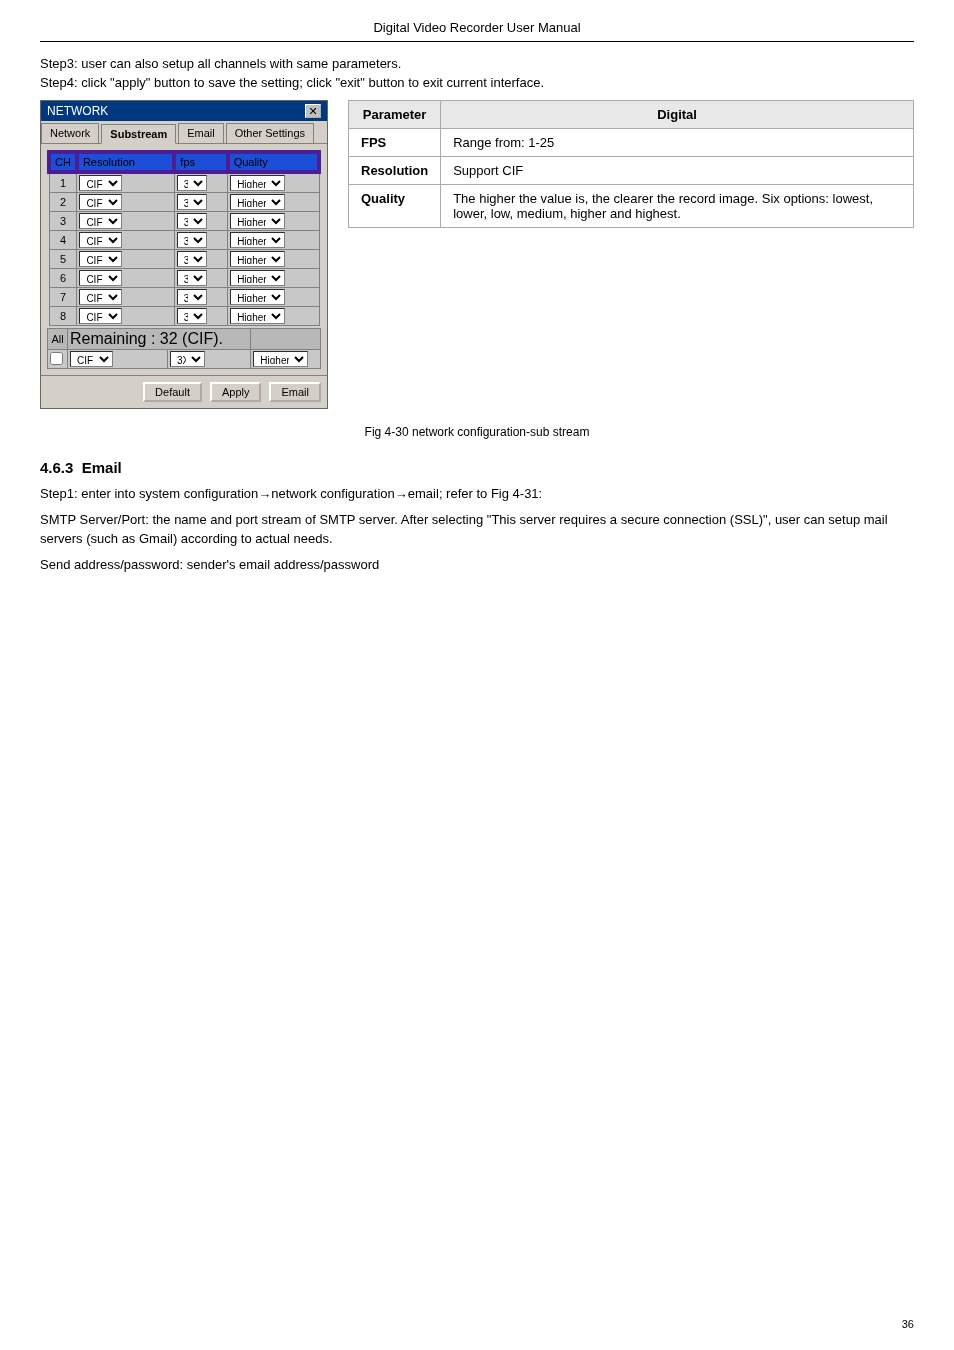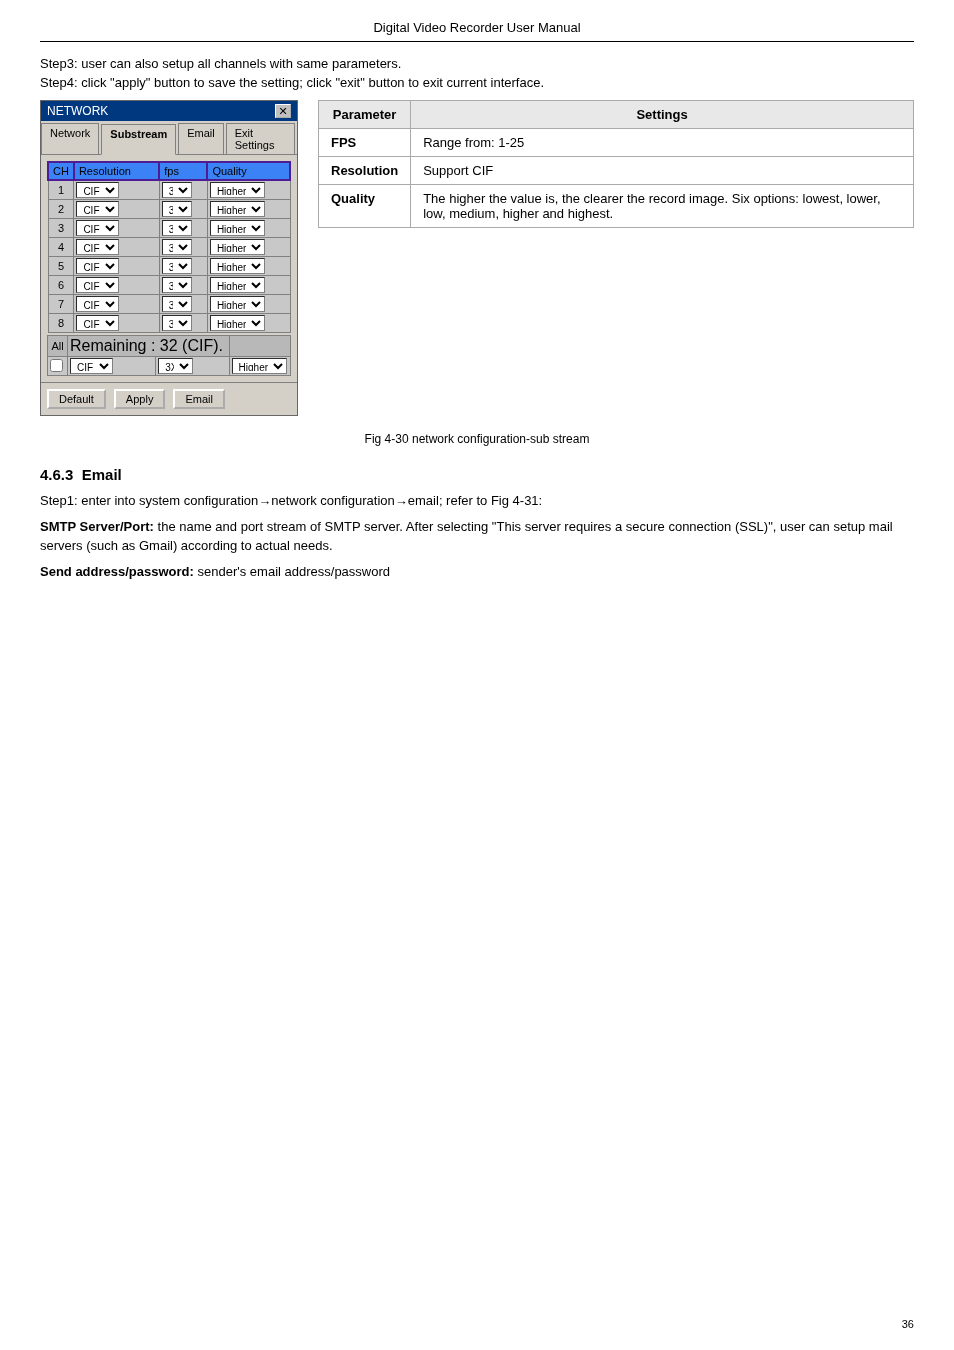--- a/index.html
+++ b/index.html
@@ -30,21 +30,21 @@
       display: flex;
       align-items: flex-start;
       gap: 20px;
       margin-bottom: 16px;
     }
 
     
     .network-dialog {
       border: 1px solid #666;
       background: #d4d0c8;
-      width: 258px;
+      width: 288px;
       flex-shrink: 0;
     }
 
     .dialog-titlebar {
       background: #003880;
       color: #fff;
       font-size: 12px;
       padding: 3px 6px;
       display: flex;
       justify-content: space-between;
@@ -95,22 +95,22 @@
       background: #d4d0c8;
     }
 
     .channel-table {
       width: 100%;
       border-collapse: collapse;
       font-size: 11px;
     }
 
     .channel-table th {
-      background: #3b82f6;
-      border: 2px solid #4c1d95;
+      background: #1d4ed8;
+      border: 4px solid #4c1d95;
       padding: 2px 4px;
       text-align: left;
       font-weight: normal;
     }
 
     .channel-table td {
       border: 1px solid #808080;
       padding: 1px 2px;
       background: #c8c8c8;
     }
@@ -133,21 +133,21 @@
     }
 
     .remaining-text {
       font-size: 16px;
       padding: 2px 4px;
       margin-left: 40px;
     }
 
     .dialog-footer {
       display: flex;
-      justify-content: flex-start;
+      justify-content: flex-end;
       gap: 8px;
       padding: 6px;
       background: #d4d0c8;
       border-top: 1px solid #808080;
     }
 
     .dialog-btn {
       background: #d4d0c8;
       border: 2px outset #fff;
       font-size: 11px;
@@ -199,21 +199,21 @@
       font-weight: bold;
     }
 
     .body-text {
       font-size: 13px;
       margin-bottom: 6px;
       line-height: 1.5;
     }
 
     .body-text .bold {
-      font-weight: bold;
+      font-weight: normal;
     }
 
     .page-number {
       position: absolute;
       bottom: 20px;
       right: 40px;
       font-size: 11px;
     }
   </style>
 </head>
@@ -231,21 +231,21 @@
   <div class="network-dialog">
     <div class="dialog-titlebar">
       <span>NETWORK</span>
       <div class="dialog-close">✕</div>
     </div>
 
     <div class="dialog-tabs">
       <div class="dialog-tab">Network</div>
       <div class="dialog-tab active">Substream</div>
       <div class="dialog-tab">Email</div>
-      <div class="dialog-tab">Exit Settings</div>
+      <div class="dialog-tab">Other Settings</div>
     </div>
 
     <div class="dialog-body">
       <table class="channel-table">
         <thead>
           <tr>
             <th>CH</th>
             <th>Resolution</th>
             <th>fps</th>
             <th>Quality</th>
@@ -432,21 +432,21 @@
       <button class="dialog-btn">Default</button>
       <button class="dialog-btn">Apply</button>
       <button class="dialog-btn">Email</button>
     </div>
   </div>
 
   <table class="param-table">
     <thead>
       <tr>
         <th>Parameter</th>
-        <th>Settings</th>
+        <th>Digital</th>
       </tr>
     </thead>
     <tbody id="param-rows">
     <tr>
       <td>FPS</td>
       <td>Range from: 1-25</td>
     </tr>
         <tr>
       <td>Resolution</td>
       <td>Support CIF</td>

